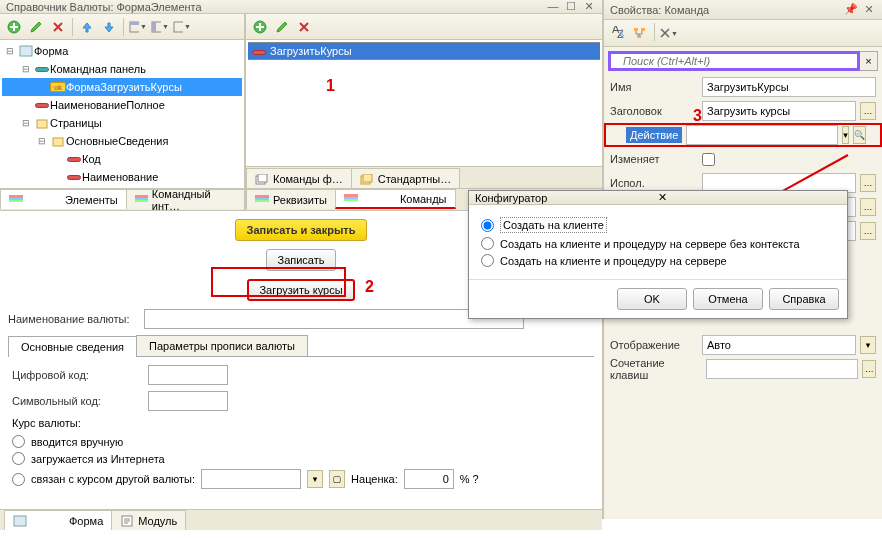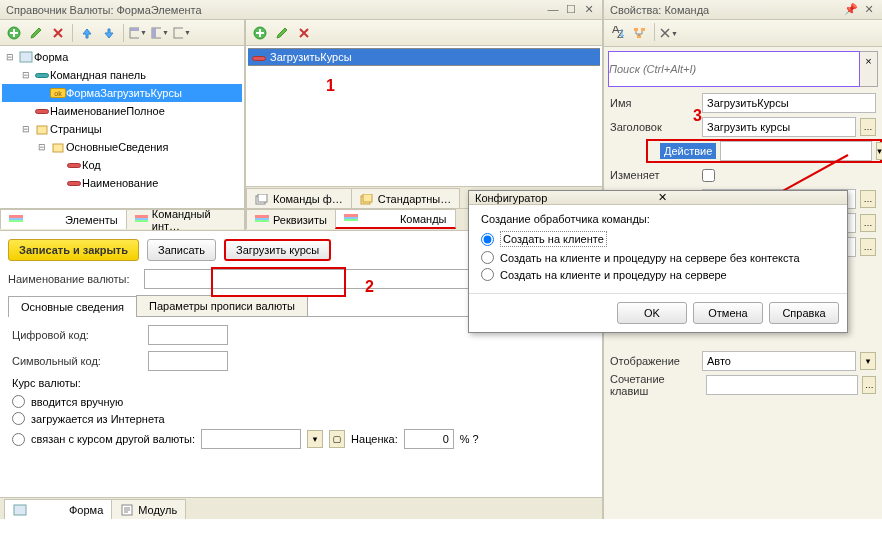--- a/index.html
+++ b/index.html
@@ -43,43 +43,43 @@
 .tab.red-under { border-bottom: 2px solid #d00; }
 .tab-ico { width: 14px; height: 10px; display: inline-block; }
 .stack-ico { background: linear-gradient(#f88, #f88) 0 0/100% 33% no-repeat, linear-gradient(#8cf, #8cf) 0 33%/100% 33% no-repeat, linear-gradient(#8f8, #8f8) 0 66%/100% 33% no-repeat; }
 
 .bottom-tabs { display: flex; background: #ece9d8; border-top: 1px solid #c8c5b5; height: 22px; }
 
 .lower { flex: 1; background: #fff; border-top: 1px solid #c8c5b5; padding: 8px; position: relative; }
 .btn { display: inline-flex; align-items: center; padding: 3px 10px; border: 1px solid #aaa; background: linear-gradient(#fefefe, #e5e5e5); border-radius: 3px; cursor: pointer; height: 22px; }
 .btn.yellow { background: linear-gradient(#ffe94a, #f5d000); border-color: #caa020; font-weight: bold; color: #333; }
 .btn.hl { border: 2px solid #d00; }
-.lower-row { display: flex; align-items: center; gap: 8px; margin-bottom: 8px; }
+.lower-row { display: flex; align-items: center; gap: 8px; margin-bottom: 8px; flex-direction: column; }
 .field-row { display: flex; align-items: center; gap: 6px; margin-bottom: 6px; }
 .field-label { width: 130px; color: #333; }
 .text-input { border: 1px solid #aaa; height: 20px; padding: 0 4px; flex: 1; }
 .tabs2 { display: flex; border-bottom: 1px solid #aaa; }
 .tab2 { padding: 4px 12px; border: 1px solid #aaa; border-bottom: none; background: #f5f3e8; margin-right: -1px; cursor: pointer; }
 .tab2.active { background: #fff; position: relative; top: 1px; }
 .radio-row { display: flex; align-items: center; gap: 6px; margin: 4px 0; }
 input[type=radio] { margin: 0; }
 
 .footer-tabs { display: flex; background: #ece9d8; border-top: 1px solid #c8c5b5; height: 22px; align-items: flex-end; padding-left: 4px; }
 
 
 .rh-tools { display: flex; gap: 2px; padding: 3px 4px; border-bottom: 1px solid #c8c5b5; background: linear-gradient(#f9f7ec, #ece9d8); }
 .search-row { display: flex; padding: 4px; }
-.search-row input { flex: 1; border: 1px solid #8b5cf6; height: 36px; padding: 0 0; color: #999; font-style: italic; }
+.search-row input { flex: 1; border: 3px solid #8b5cf6; height: 20px; padding: 0 12px; color: #999; font-style: italic; }
 .search-row .xbtn { width: 18px; border: 1px solid #aaa; border-left: none; background: #f2f0e6; text-align: center; line-height: 18px; cursor: pointer; }
 .cat-header { background: #f2f0e6; color: #555; font-weight: bold; padding: 4px 6px; }
 .prop-row { display: flex; align-items: center; padding: 2px 6px; height: 24px; gap: 4px; }
 .prop-label { width: 88px; color: #333; }
 .prop-input { flex: 1; border: 1px solid #bbb; height: 20px; padding: 0 4px; background: #fff; }
 .lookup { width: 16px; height: 18px; border: 1px solid #bb9; background: #f5eed0; display: inline-flex; align-items: center; justify-content: center; cursor: pointer; font-size: 9px; }
-.prop-row.hl-red { border: 2px solid #d00; padding: 0 12px; margin-left: 42px; }
+.prop-row.hl-red { border: 2px solid #d00; padding: 0 20px; }
 .prop-row.hl-red .prop-label { background: #3a7bd5; color: #fff; padding: 2px 4px; }
 
 
 .dialog { position: absolute; left: 468px; top: 190px; width: 380px; background: #fff; border: 1px solid #888; box-shadow: 2px 2px 6px rgba(0,0,0,.3); z-index: 10; }
 .dlg-title { background: linear-gradient(#f5f3e8, #e8e5d5); height: 14px; display: flex; align-items: center; padding: 0 6px; border-bottom: 1px solid #c8c5b5; }
 .dlg-title span { flex: 1; }
 .dlg-body { padding: 8px 12px; }
 .dlg-btns { text-align: right; padding: 8px; border-top: 1px solid #ddd; display: flex; justify-content: flex-end; gap: 6px; }
 .dlg-btns .btn { min-width: 70px; justify-content: center; }
 
@@ -443,21 +443,20 @@
     </div>
   </div>
 </div>
 
 <div class="dialog">
   <div class="dlg-title">
     <span>Конфигуратор</span>
     <span>✕</span>
   </div>
   <div class="dlg-body">
-    <div style="margin-bottom:6px">Создание обработчика команды:</div>
     <div class="radio-row">
         <input type="radio" name="d" checked="" style="">
         <span style="border:1px dotted #888;padding:1px 2px">Создать на клиенте</span>
       </div>
     <div class="radio-row">
         <input type="radio" name="d" style="">
         <span>Создать на клиенте и процедуру на сервере без контекста</span>
       </div>
     <div class="radio-row">
         <input type="radio" name="d" style="">

